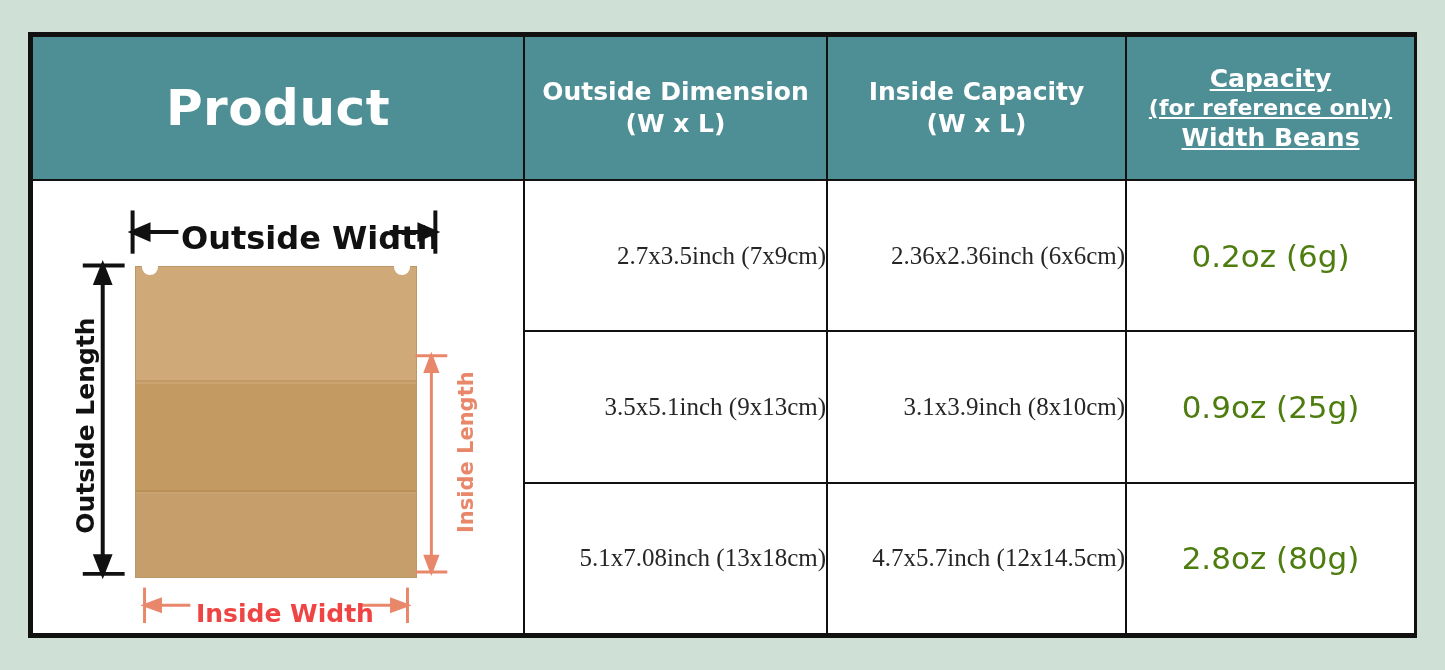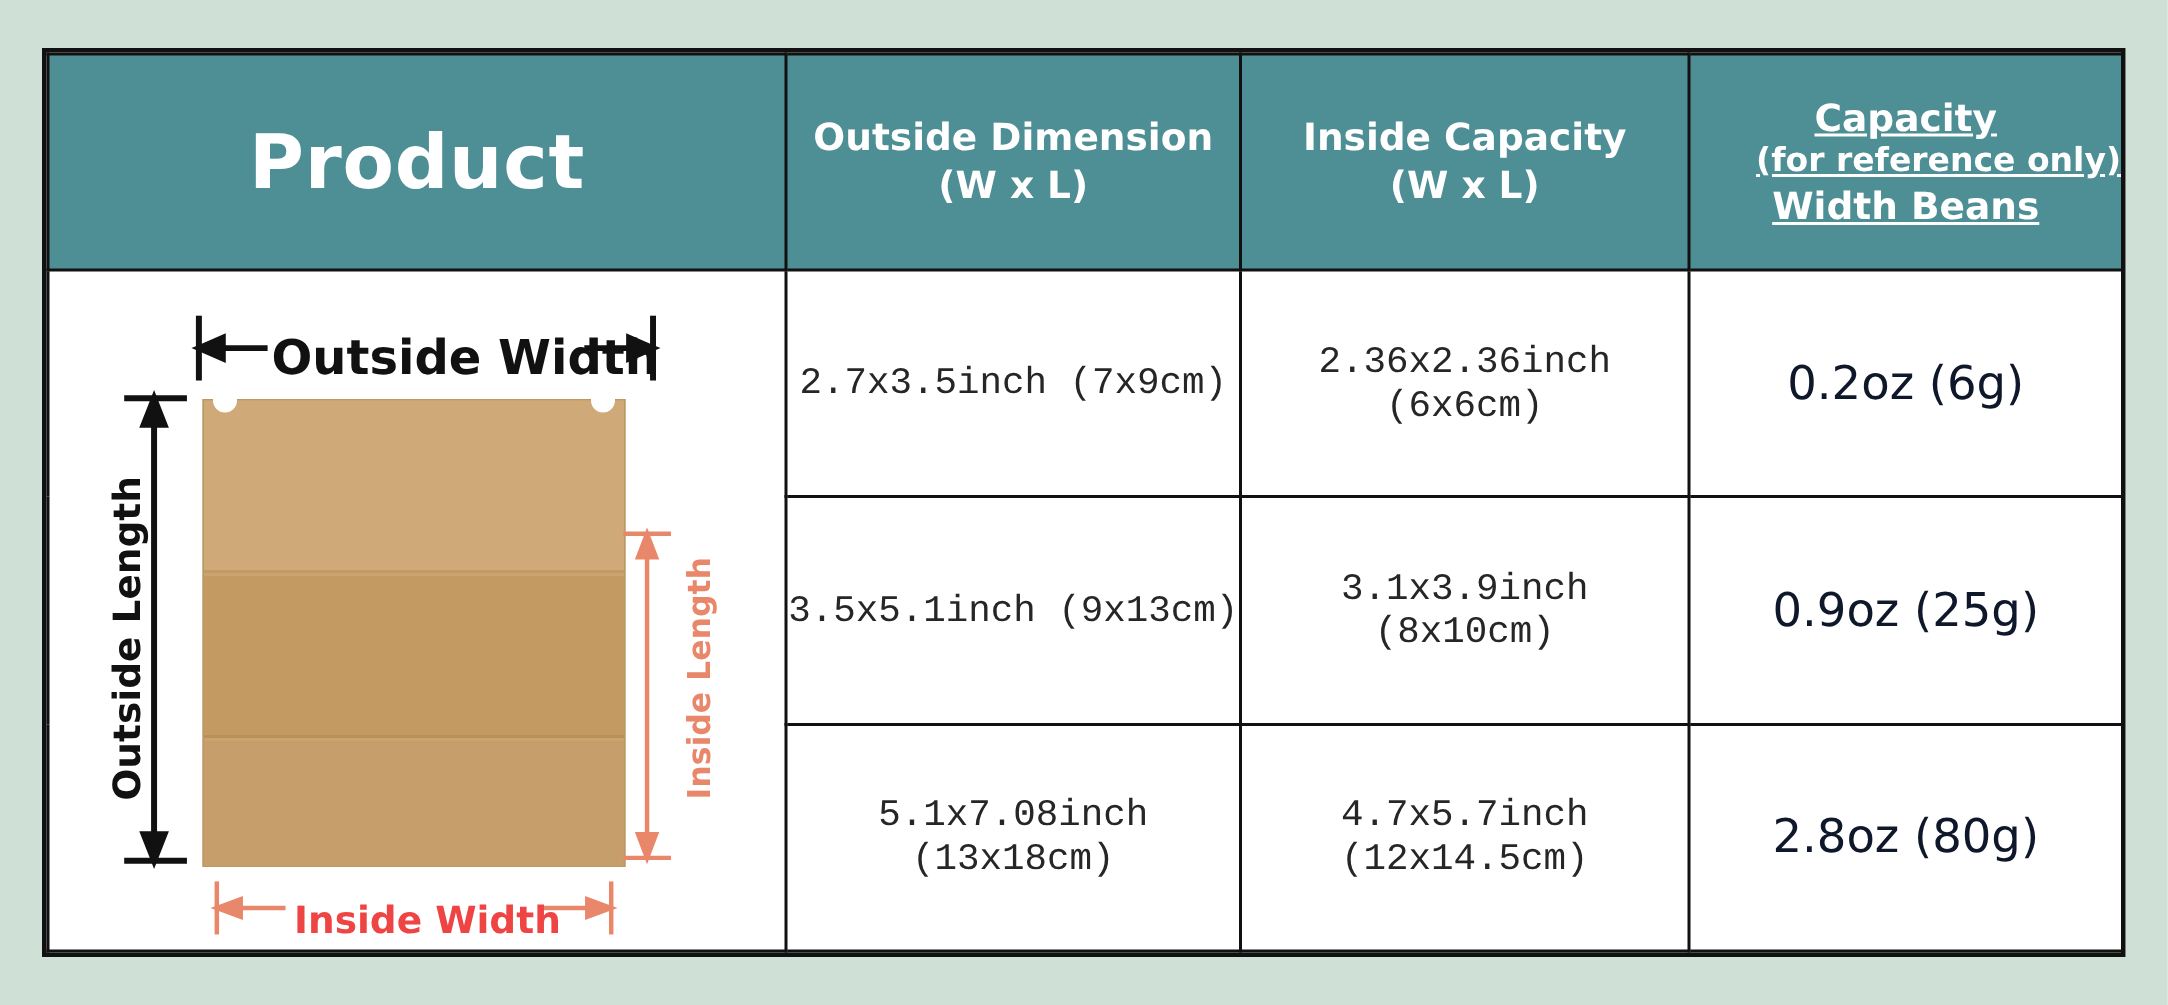--- a/index.html
+++ b/index.html
@@ -59,40 +59,39 @@
     line-height: 1.28;
   }
   .hdr-3line {
     font-size: 25px;
     line-height: 1.26;
     text-decoration: underline;
   }
   .hdr-3line .sub {
     font-size: 22px;
     font-weight: bold;
-    text-align: right;
   }
   
   col.c-product { width: 492px; }
   col.c-outside { width: 303px; }
   col.c-inside  { width: 299px; }
   col.c-cap     { width: 289px; }
 
   .cell-text {
-    text-align: center;
+    text-align: right;
     vertical-align: middle;
     font-size: 25px;
     color: #262626;
-    font-family: Liberation Mono, monospace;
+    font-family: Liberation Serif, serif;
   }
   .cell-cap {
     text-align: center;
     vertical-align: middle;
     font-size: 31px;
-    color: #0f172a;
+    color: #4d7c0f;
   }
   .row-body td { height: 150px; }
 
   
   .diagram-cell {
     position: relative;
     vertical-align: top;
   }
   .diagram {
     position: relative;

